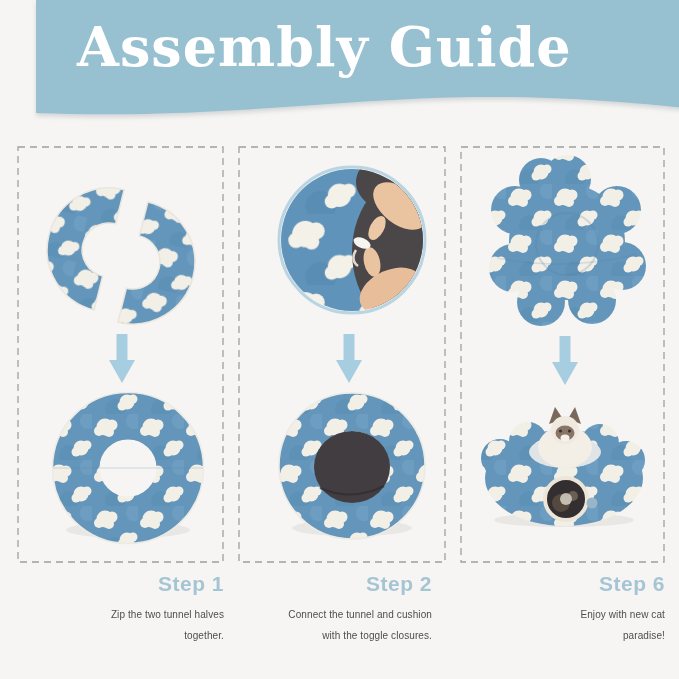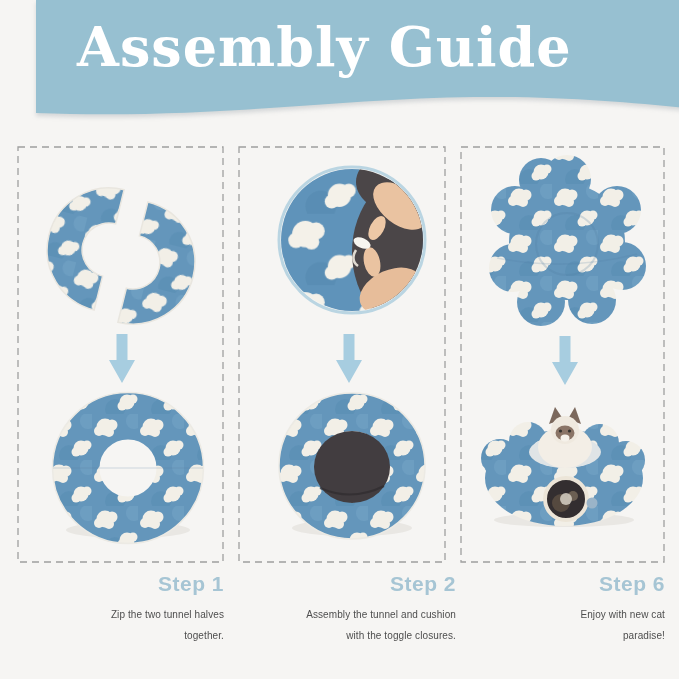--- a/index.html
+++ b/index.html
@@ -17,21 +17,21 @@
   .panel-border{position:absolute;inset:0;}
   .p1{left:17px;width:207px;}
   .p2{left:238px;width:208px;}
   .p3{left:460px;width:205px;}
 
   .figure-layer{position:absolute;top:0;left:0;width:679px;height:679px;pointer-events:none;}
 
   
   .caption{position:absolute;top:572px;text-align:right;}
   .c1{left:17px;width:207px;}
-  .c2{left:248px;width:208px;}
+  .c2{left:224px;width:208px;}
   .c3{left:460px;width:205px;}
   .step-heading{font-size:21px;font-weight:700;letter-spacing:.5px;color:#a6c5d4;margin:0 0 8px 0;}
   .step-line{font-size:10px;line-height:21px;color:#4e4e4e;letter-spacing:.1px;}
 </style>
 </head>
 <body>
 
 <div class="canvas">
 
   <svg width="0" height="0" style="position:absolute" aria-hidden="true">
@@ -185,21 +185,21 @@
     </g>
   </svg>
 
   <div class="caption c1">
     <div class="step-heading">Step 1</div>
     <div class="step-line">Zip the two tunnel halves</div>
     <div class="step-line">together.</div>
   </div>
   <div class="caption c2">
     <div class="step-heading">Step 2</div>
-    <div class="step-line">Assembly the tunnel and cushion</div>
+    <div class="step-line">Connect the tunnel and cushion</div>
     <div class="step-line">with the toggle closures.</div>
   </div>
   <div class="caption c3">
     <div class="step-heading">Step 6</div>
     <div class="step-line">Enjoy with new cat</div>
     <div class="step-line">paradise!</div>
   </div>
 
 </div>
 

